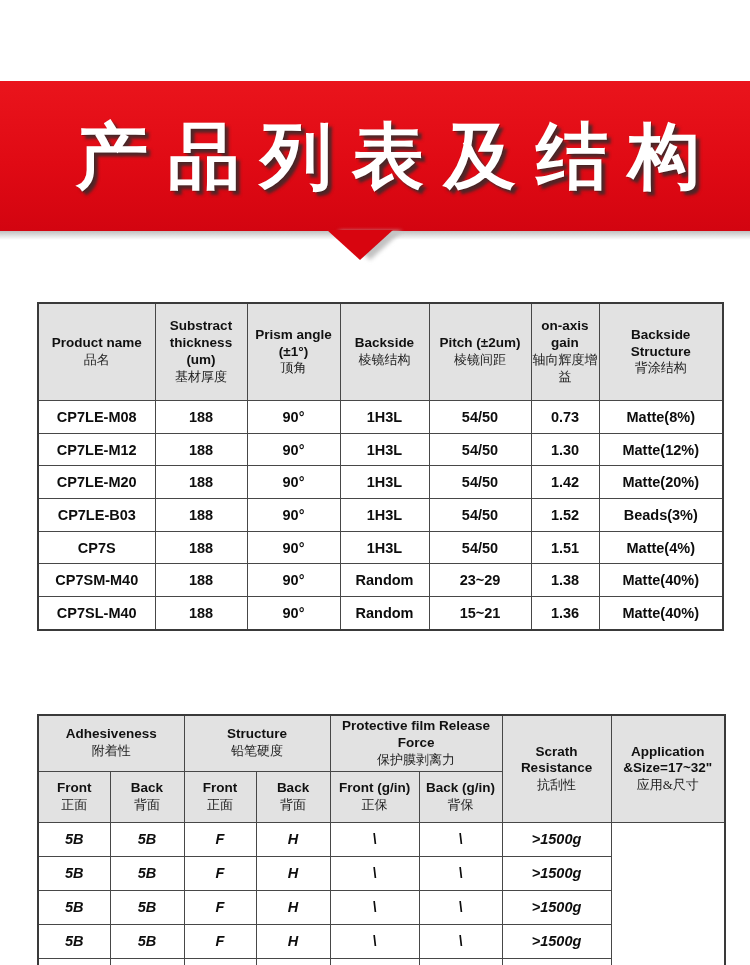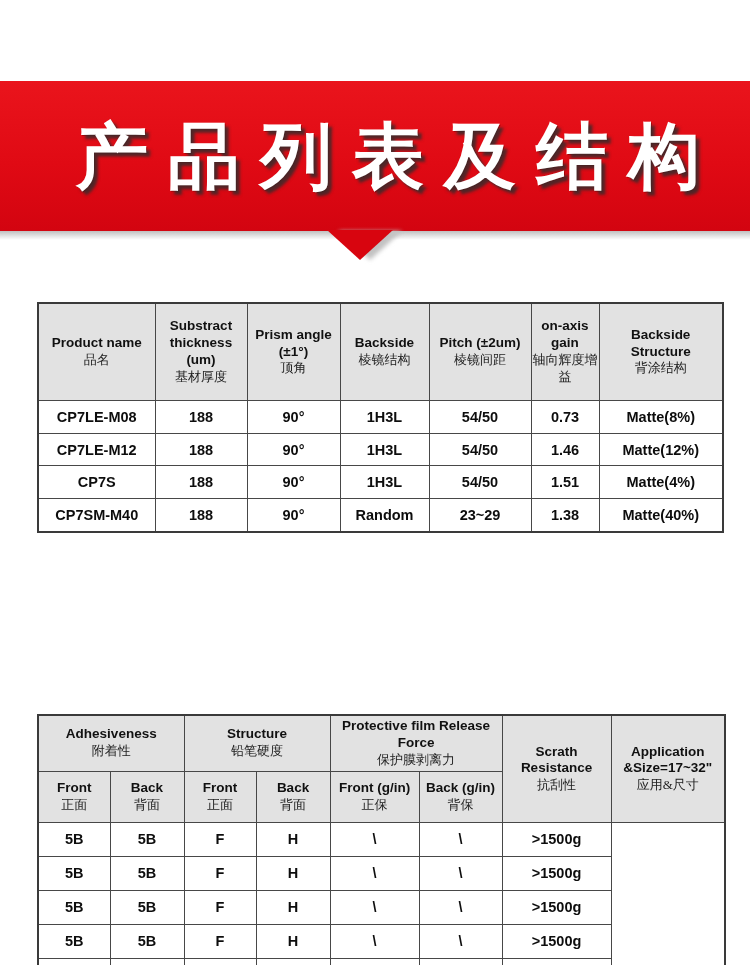--- a/index.html
+++ b/index.html
@@ -44,21 +44,21 @@
      font-weight:bold;font-size:14.5px;color:#0d0d0d;}
   .hen{display:block;font-weight:bold;font-size:13.5px;color:#111;line-height:1.25;}
   .hcn{display:block;font-weight:normal;font-size:13px;color:#222;line-height:1.3;
        font-family:"Liberation Serif","DejaVu Serif",serif;}
   #product-table{position:absolute;left:37px;top:302px;width:685px;}
   #product-table thead th{height:92px;}
   #product-table tbody td{height:31.7px;}
   #property-table{position:absolute;left:37px;top:714px;width:687px;}
   #property-table .group-row th{height:48px;}
   #property-table .sub-row th{height:46px;margin-left:35px;}
-  #property-table tbody td{height:33px;}
+  #property-table tbody td{height:33px;font-style:italic;}
   .app-cell{vertical-align:bottom !important;padding-bottom:12px !important;}
 </style>
 </head>
 <body>
 
 <div class="banner">
   <div class="banner-title">产品列表及结构</div>
 </div>
 <div class="banner-shadow"></div>
 <div class="arrow-shadow"></div>
@@ -115,39 +115,66 @@
         <td>54/50</td>
         <td>0.73</td>
         <td>Matte(8%)</td>
       </tr>
       <tr>
         <td>CP7LE-M12</td>
         <td>188</td>
         <td>90°</td>
         <td>1H3L</td>
         <td>54/50</td>
-        <td>1.46</td>
+        <td>1.30</td>
         <td>Matte(12%)</td>
+      </tr>
+      <tr>
+        <td>CP7LE-M20</td>
+        <td>188</td>
+        <td>90°</td>
+        <td>1H3L</td>
+        <td>54/50</td>
+        <td>1.42</td>
+        <td>Matte(20%)</td>
+      </tr>
+      <tr>
+        <td>CP7LE-B03</td>
+        <td>188</td>
+        <td>90°</td>
+        <td>1H3L</td>
+        <td>54/50</td>
+        <td>1.52</td>
+        <td>Beads(3%)</td>
       </tr>
       <tr>
         <td>CP7S</td>
         <td>188</td>
         <td>90°</td>
         <td>1H3L</td>
         <td>54/50</td>
         <td>1.51</td>
         <td>Matte(4%)</td>
       </tr>
       <tr>
         <td>CP7SM-M40</td>
         <td>188</td>
         <td>90°</td>
         <td>Random</td>
         <td>23~29</td>
         <td>1.38</td>
+        <td>Matte(40%)</td>
+      </tr>
+      <tr>
+        <td>CP7SL-M40</td>
+        <td>188</td>
+        <td>90°</td>
+        <td>Random</td>
+        <td>15~21</td>
+        <td>1.36</td>
         <td>Matte(40%)</td>
       </tr>
     </tbody>
 </table>
 
 <table id="property-table">
   <colgroup>
     <col style="width:72px">
       <col style="width:74px">
       <col style="width:72px">

